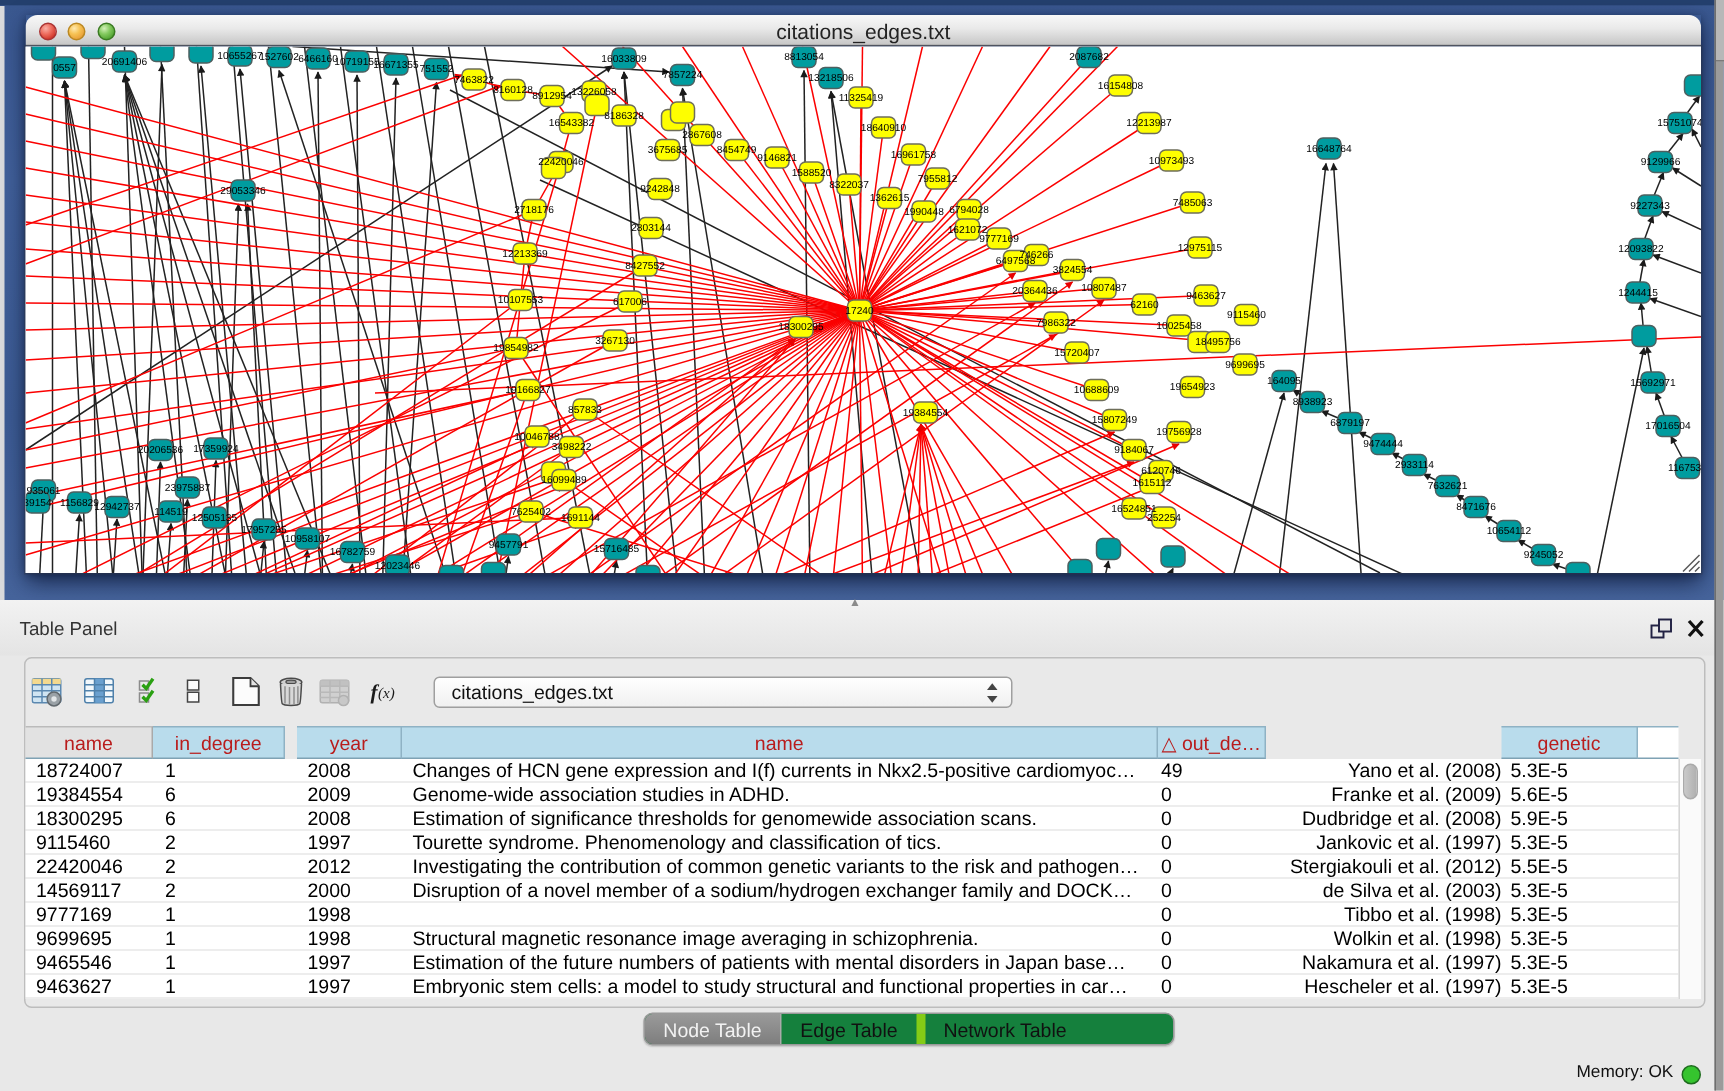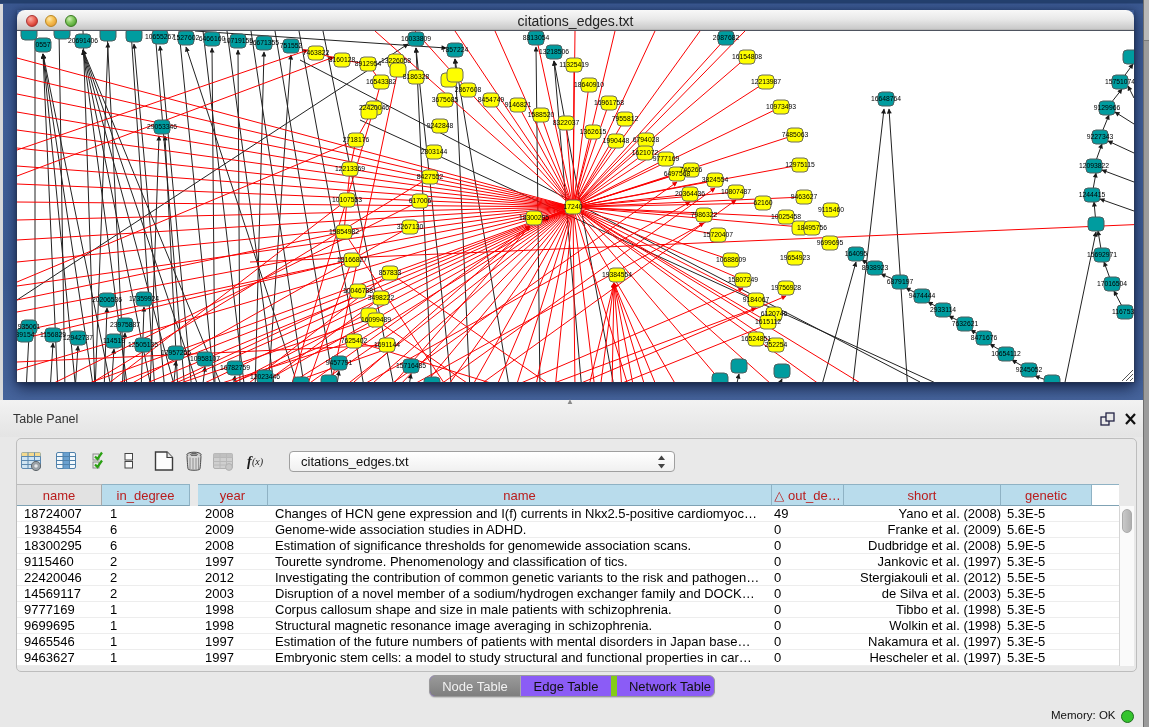--- a/index.html
+++ b/index.html
@@ -19,21 +19,21 @@
 #dd{position:absolute;left:289px;top:451px;width:386px;height:21px;background:linear-gradient(180deg,#ffffff,#f0f0f0);border:1px solid #9f9f9f;border-radius:4px;font-size:13px;color:#111;line-height:19px;padding-left:11px}
 #thead{position:absolute;left:17px;top:484px;width:1102px;height:22px;font-size:13px;color:#b91c1c}
 .hc{position:absolute;top:0;height:22px;background:#b9dcec;border-right:1px solid #8fb2c4;border-top:1px solid #8fb2c4;border-bottom:1px solid #7fa2b4;text-align:center;line-height:21px}
 #tbody{position:absolute;left:17px;top:506px;width:1102px;height:160px;background:repeating-linear-gradient(180deg,#fff 0,#fff 15px,#ededed 15px,#ededed 16px);overflow:hidden}
 .trow{position:absolute;left:17px;width:1102px;height:26px;font-size:13px;color:#000;white-space:nowrap}
 .trow span{position:absolute;top:0;line-height:16px}
 .c0{left:7px}.c1{left:93px}.c2{left:188px}.c3{left:258px}.c4{left:757px}
 .c5{left:827px;width:157px;text-align:right}.c6{left:990px}
 #vsc{position:absolute;left:1119px;top:506px;width:15px;height:160px;background:#fafafa;border-left:1px solid #d5d5d5}
 #vsc .th{position:absolute;left:2px;top:3px;width:10px;height:24px;background:linear-gradient(90deg,#c9c9c9,#b0b0b0);border-radius:5px;border:1px solid #aaa}
-#seg{position:absolute;left:429px;top:675px;width:286px;height:22px;border:1px solid #9a9a9a;border-radius:6px;background:#8b5cf6;font-size:13px;box-shadow:0 1px 1px rgba(0,0,0,.15)}
+#seg{position:absolute;left:429px;top:675px;width:354px;height:22px;border:1px solid #9a9a9a;border-radius:6px;background:#15803d;font-size:13px;box-shadow:0 1px 1px rgba(0,0,0,.15)}
 #seg div{position:absolute;top:0;height:100%;text-align:center;line-height:21px;color:#111}
 #mem{position:absolute;left:1051px;top:709px;font-size:11.5px;color:#111}
 #memdot{position:absolute;left:1121px;top:710px;width:13px;height:13px;border-radius:50%;background:#35c42e;border:1.5px solid #1e6c1e}
 </style></head><body>
 <div id="desk"></div>
 <div id="win">
   <div id="tbar">
     <div class="ti" style="left:9px;background:radial-gradient(circle at 35% 30%,#f8b0a6 0,#ee6d5f 40%,#d23b2e 75%,#b02418 100%);border:.5px solid #a33"></div>
     <div class="ti" style="left:28px;background:radial-gradient(circle at 35% 30%,#ffe9b0 0,#f6c253 40%,#e9a23b 75%,#c87f1c 100%);border:.5px solid #b82"></div>
     <div class="ti" style="left:48px;background:radial-gradient(circle at 35% 30%,#d2f0b8 0,#83c95f 40%,#56a736 75%,#3c8420 100%);border:.5px solid #3a7a22"></div>
@@ -604,21 +604,20 @@
   <path d="M4.5,0.5 L8,5 H1 Z" fill="#444"></path>
       <path d="M4.5,13.5 L8,9 H1 Z" fill="#444"></path>
  </svg>
 </div>
 <div id="thead">
   <div class="hc" style="left:0;width:85px;background:#e2e2e2;border-right:1px solid #a9a9a9;border-top:1px solid #bbb">name</div>
   <div class="hc" style="left:85px;width:88px">in_degree</div>
   <div class="hc" style="left:181px;width:70px">year</div>
   <div class="hc" style="left:251px;width:504px">name</div>
   <div class="hc" style="left:755px;width:72px">△ out_de…</div>
-  <div class="hc" style="left:827px;width:157px">short</div>
   <div class="hc" style="left:984px;width:91px">genetic</div>
   <div class="hc" style="left:1075px;width:27px;background:#fff;border-right:none"></div>
 </div>
 <div id="tbody"></div>
 <div class="trow" style="top:506px">
     <span class="c0">18724007</span>
     <span class="c1">1</span>
     <span class="c2">2008</span>
     <span class="c3">Changes of HCN gene expression and I(f) currents in Nkx2.5-positive cardiomyoc…</span>
     <span class="c4">49</span>
@@ -657,31 +656,30 @@
     <span class="c1">2</span>
     <span class="c2">2012</span>
     <span class="c3">Investigating the contribution of common genetic variants to the risk and pathogen…</span>
     <span class="c4">0</span>
     <span class="c5">Stergiakouli et al. (2012)</span>
     <span class="c6">5.5E-5</span>
   </div>
 <div class="trow" style="top:586px">
     <span class="c0">14569117</span>
     <span class="c1">2</span>
-    <span class="c2">2003</span>
+    <span class="c2">2000</span>
     <span class="c3">Disruption of a novel member of a sodium/hydrogen exchanger family and DOCK…</span>
     <span class="c4">0</span>
     <span class="c5">de Silva et al. (2003)</span>
     <span class="c6">5.3E-5</span>
   </div>
 <div class="trow" style="top:602px">
     <span class="c0">9777169</span>
     <span class="c1">1</span>
     <span class="c2">1998</span>
-    <span class="c3">Corpus callosum shape and size in male patients with schizophrenia.</span>
     <span class="c4">0</span>
     <span class="c5">Tibbo et al. (1998)</span>
     <span class="c6">5.3E-5</span>
   </div>
 <div class="trow" style="top:618px">
     <span class="c0">9699695</span>
     <span class="c1">1</span>
     <span class="c2">1998</span>
     <span class="c3">Structural magnetic resonance image averaging in schizophrenia.</span>
     <span class="c4">0</span>

